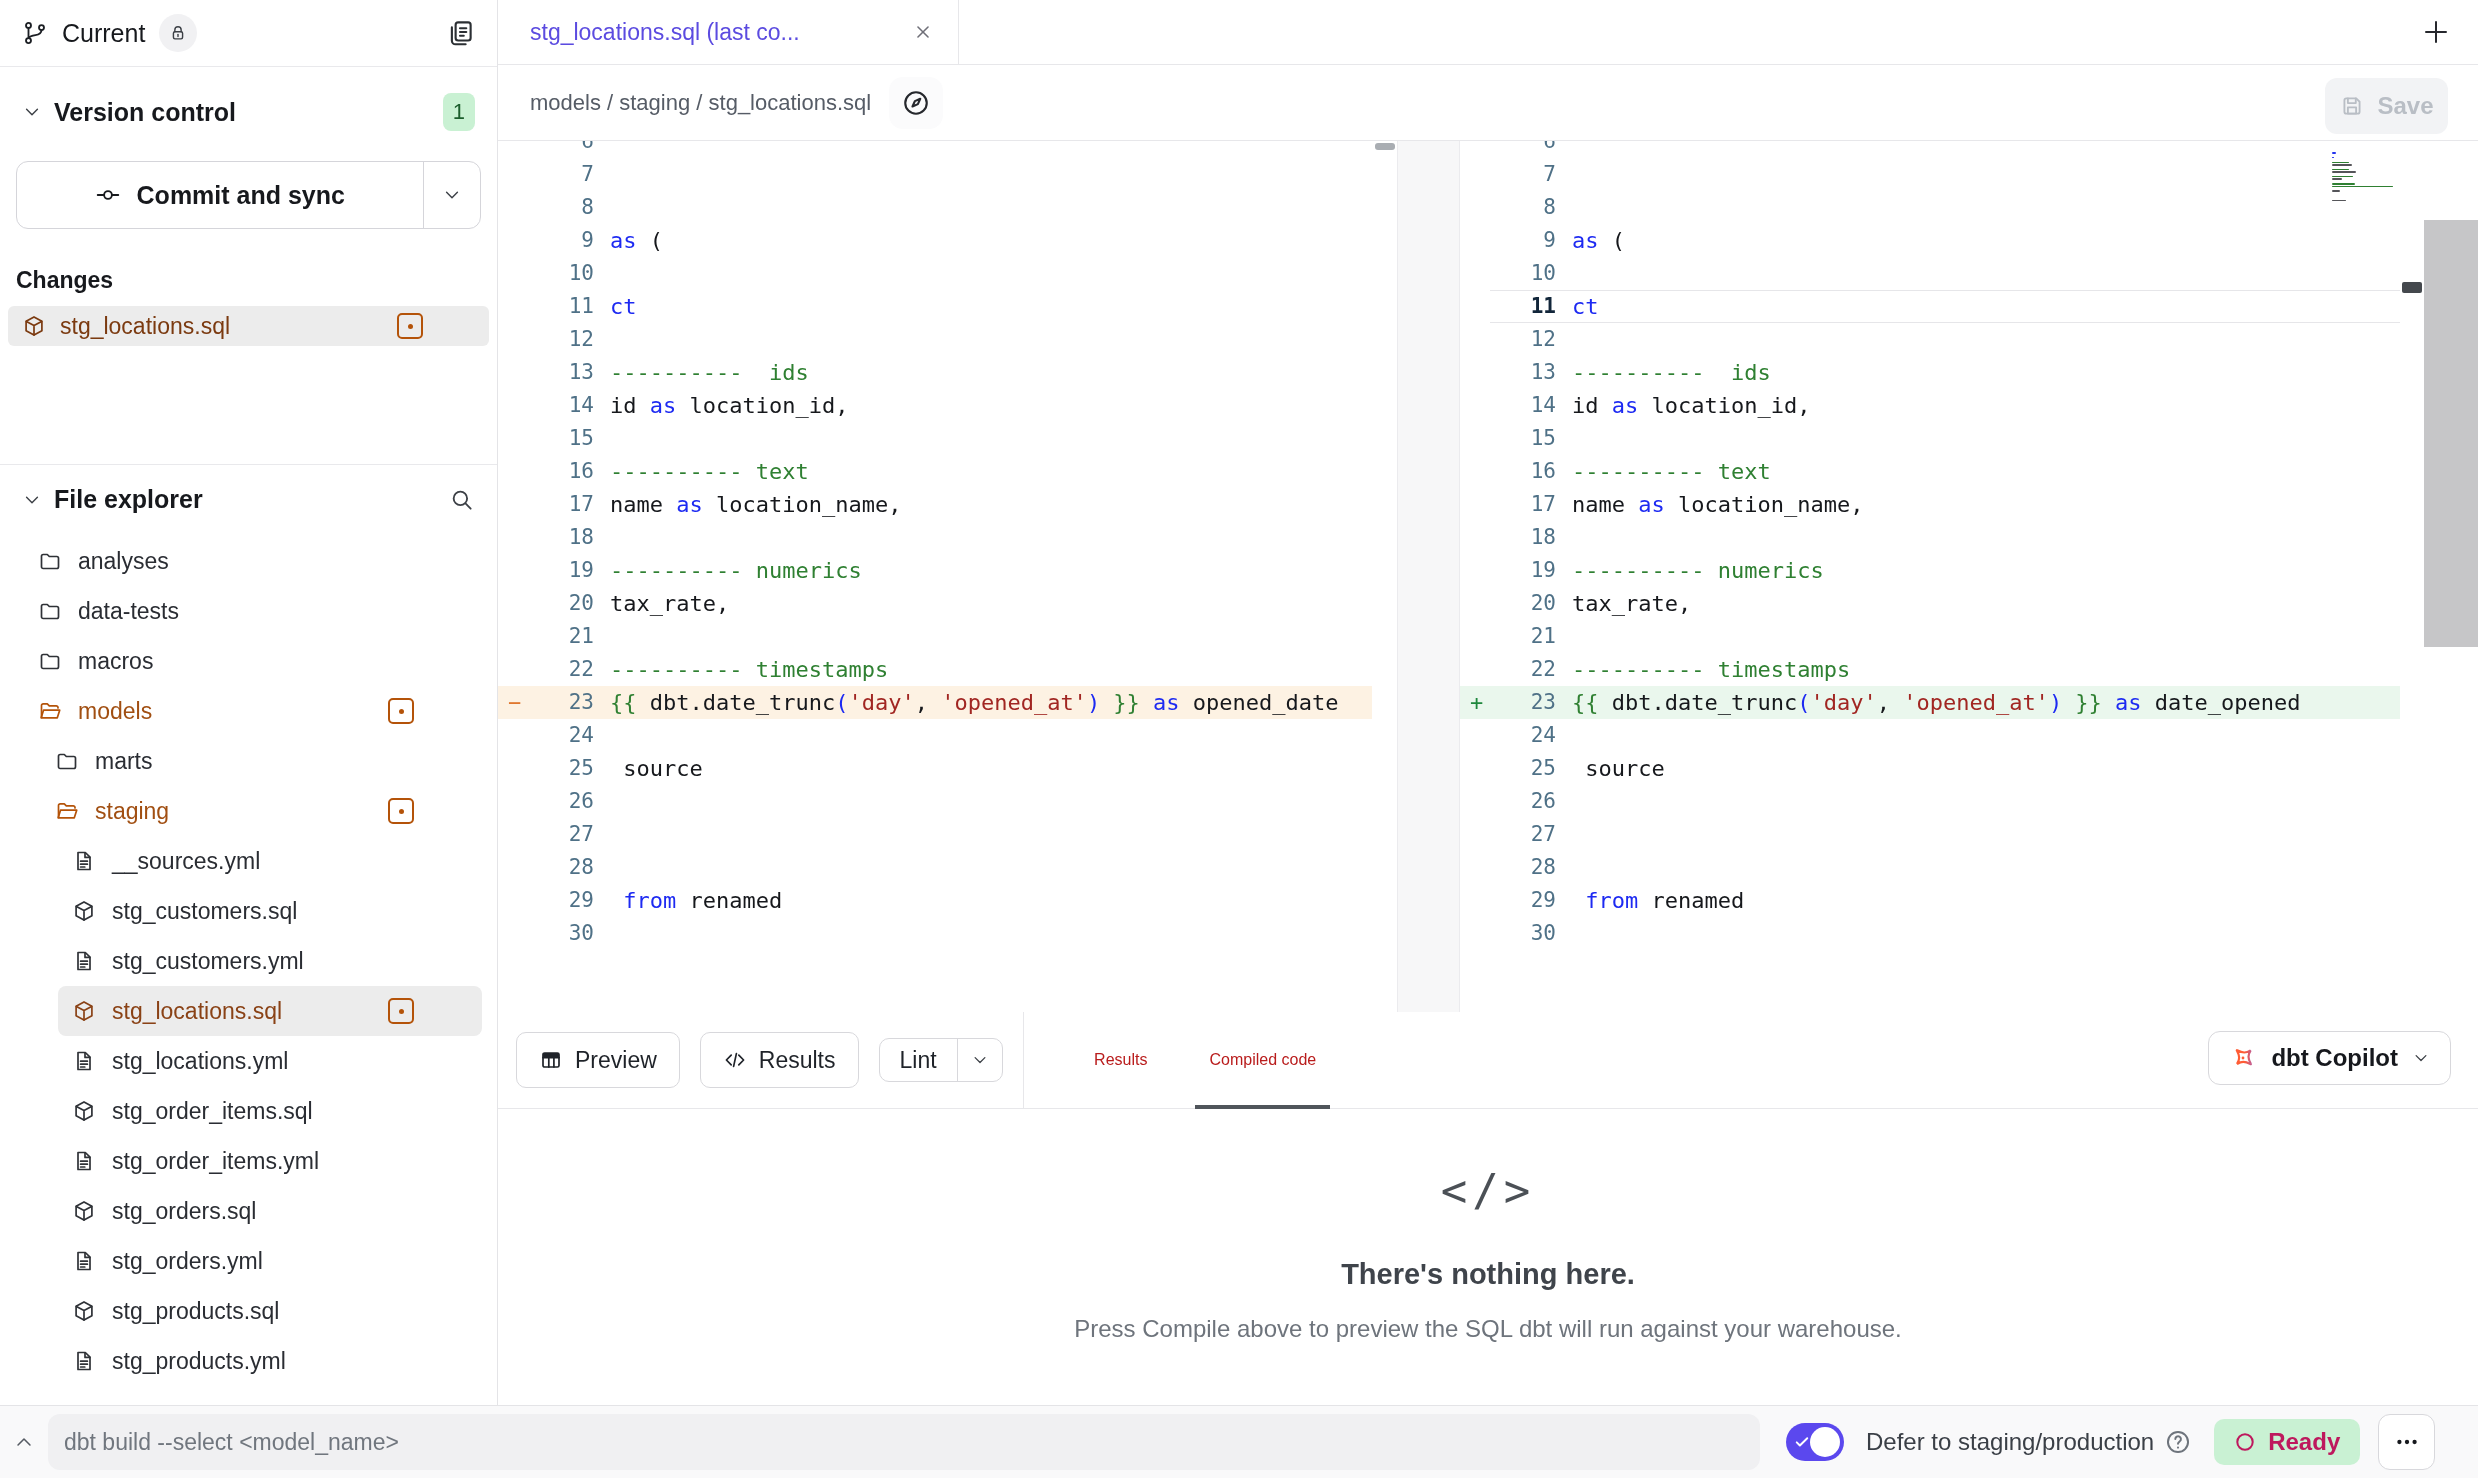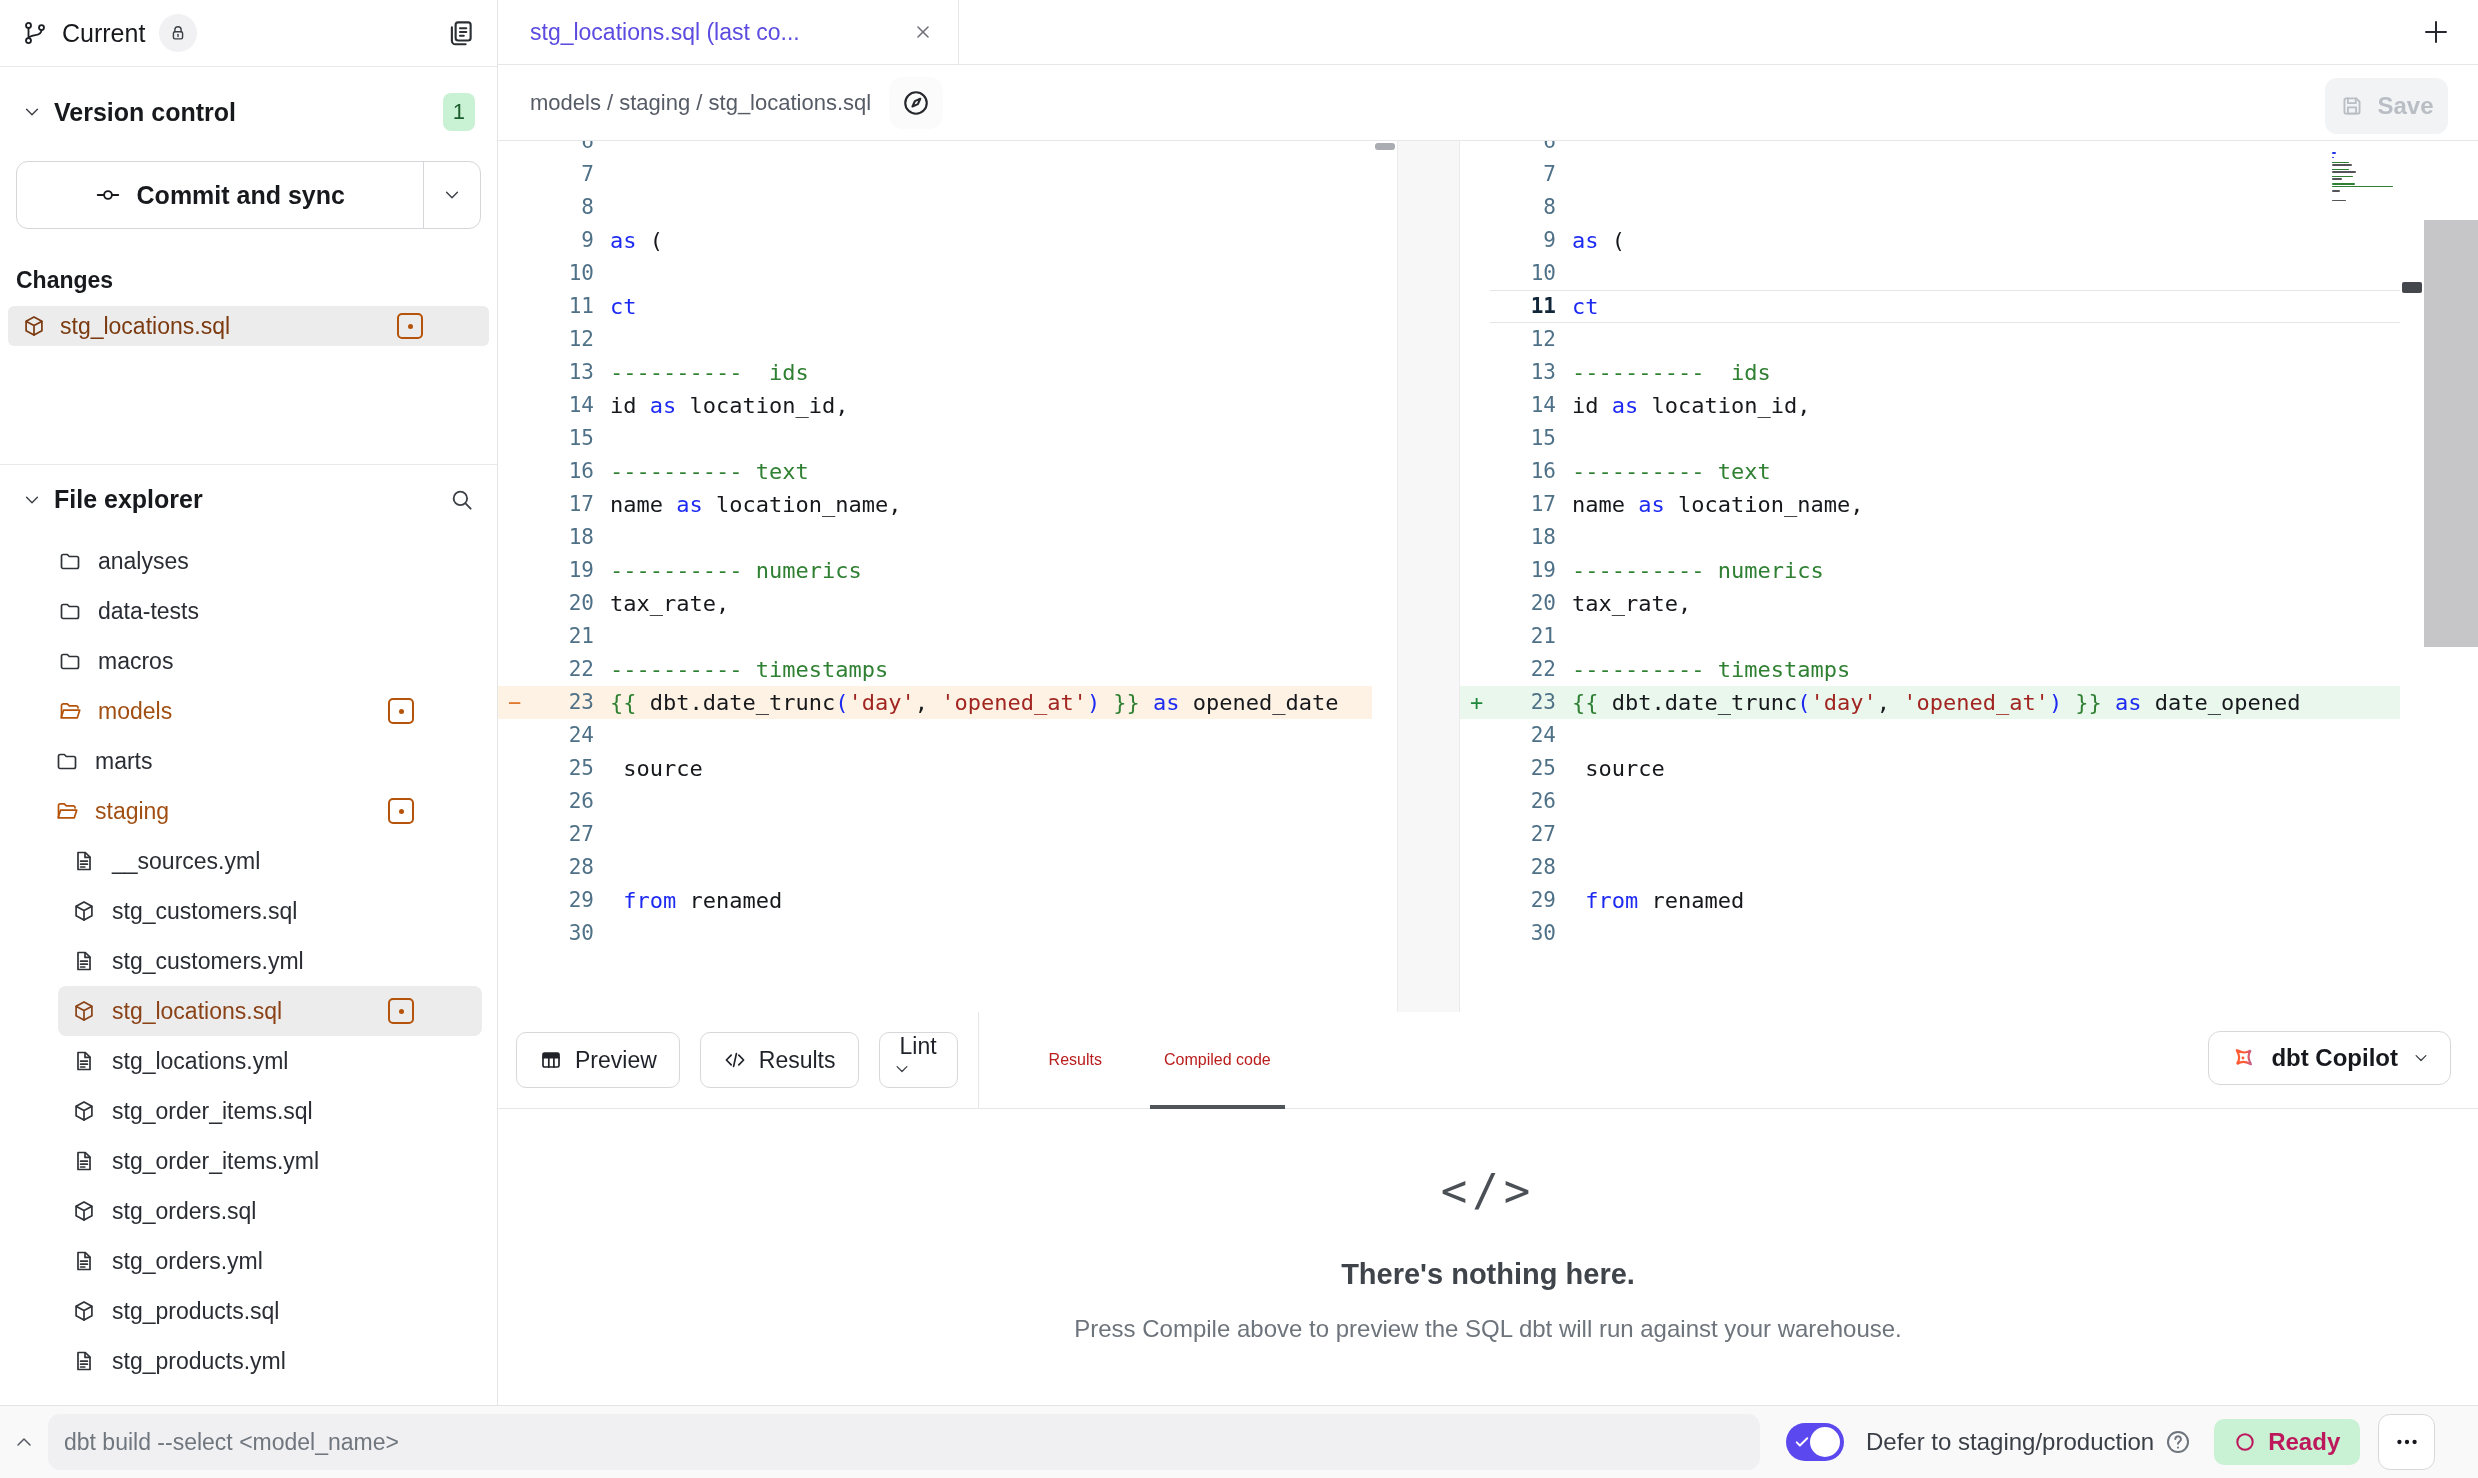--- a/index.html
+++ b/index.html
@@ -36,21 +36,21 @@
   .mod-badge i{width:5px;height:5px;background:#b45309;border-radius:50%;display:block;}
   .change-row .mod-badge{margin-left:auto;margin-right:66px;}
 
   .fx{flex:1;overflow:hidden;display:flex;flex-direction:column;}
   .fx .sec-head{margin-top:20px;}
   .fx-search{margin-left:auto;color:#3c4046;}
   .tree{margin-top:22px;}
   .trow{height:50px;display:flex;align-items:center;font-size:23px;color:#2a2d33;white-space:nowrap;}
   .trow .ic{color:#2f3237;}
   .trow .lbl{margin-left:16px;}
-  .trow.i1{padding-left:58px}.trow.i2{padding-left:55px}.trow.i3{padding-left:72px}
+  .trow.i1{padding-left:38px}.trow.i2{padding-left:55px}.trow.i3{padding-left:72px}
   .trow.accent{color:#a14f12;}.trow.accent .ic{color:#b45309;}
   .trow .mod-badge{margin-left:auto;margin-right:83px;}
   .trow.selected{background:#ececec;border-radius:8px;margin:0 15px 0 58px;padding-left:14px;color:#8a4216;}
   .trow.selected .ic{color:#8a4216;}
   .trow.selected .mod-badge{margin-right:68px;}
 
   
   .main{flex:1;display:flex;flex-direction:column;min-width:0;}
   .tabbar{height:64px;border-bottom:1px solid #e7e7ea;display:flex;align-items:stretch;}
   .tab{width:404px;display:flex;align-items:center;padding:0 24px 0 32px;border-right:1px solid #e7e7ea;color:#5b4be0;font-size:23px;font-weight:500;}
@@ -89,21 +89,21 @@
   .cl.added .mk{color:#1f883d;}
   .cl.active .ln{color:#12263a;font-weight:700;}
   .cl.active::after{content:'';position:absolute;left:30px;right:0;top:0;bottom:0;border-top:1px solid #e6e6e9;border-bottom:1px solid #e6e6e9;pointer-events:none;}
   .sk{color:#1d2af2}.sc{color:#2f8032}.ss{color:#a12622}.sb{color:#2f8032}.sp{color:#1d2af2}.st{color:#16181c}
 
   
   .toolbar{height:96px;border-bottom:1px solid #e7e7ea;display:flex;align-items:center;position:relative;background:#fff;}
   .tbtn{height:56px;border:1.5px solid #d8d8dc;border-radius:10px;background:#fff;display:flex;align-items:center;gap:12px;font-size:23px;font-weight:500;color:#1f2329;padding:0 22px;box-sizing:border-box;}
   .tbtn.preview{margin-left:18px;}
   .tbtn.compile{margin-left:20px;}
-  .lint{margin-left:20px;height:56px;border:1.5px solid #d8d8dc;border-radius:10px;display:flex;align-items:stretch;background:#fff;box-sizing:border-box;flex-direction:column;}
+  .lint{margin-left:20px;height:44px;border:1.5px solid #d8d8dc;border-radius:10px;display:flex;align-items:stretch;background:#fff;box-sizing:border-box;}
   .lint-main{padding:0 20px;display:flex;align-items:center;font-size:23px;font-weight:500;color:#1f2329;}
   .lint-div{width:1.5px;background:#d8d8dc;}
   .lint-chev{width:44px;display:flex;align-items:center;justify-content:center;color:#3c4046;}
   .tb-div{width:1px;background:#e7e7ea;align-self:stretch;margin-left:20px;}
   .rtab{font-size:16px;color:#b91c1c;height:100%;display:flex;align-items:center;padding:0 14px;position:relative;}
   .rtab.first{margin-left:56px;}
   .rtab + .rtab{margin-left:34px;}
   .rtab.active::after{content:'';position:absolute;left:0;right:0;bottom:-1px;height:4px;background:#50555b;}
   .copilot{position:absolute;right:27px;top:19px;height:54px;border:1.5px solid #d8d8dc;border-radius:12px;background:#fff;display:flex;align-items:center;gap:14px;padding:0 20px;font-size:24px;font-weight:700;color:#16181d;box-sizing:border-box;}
   .copilot .chev{color:#3c4046;}

